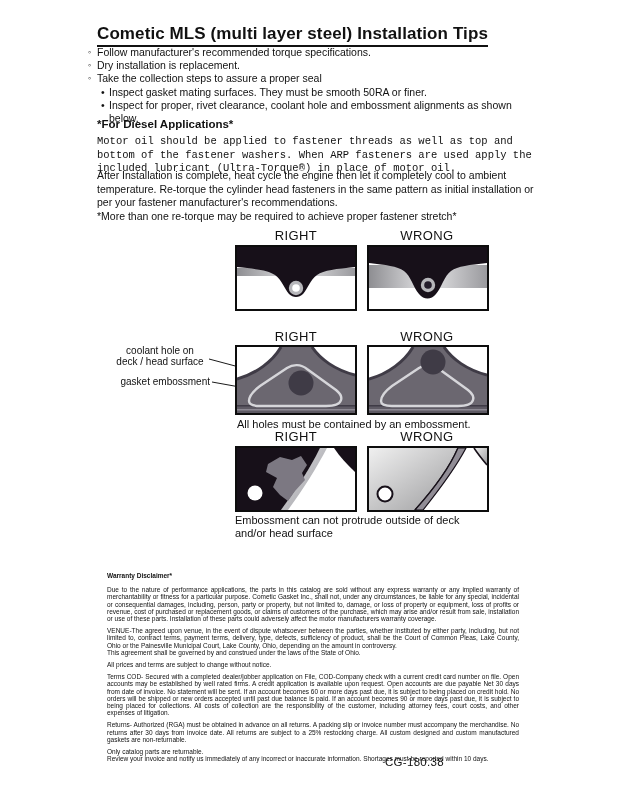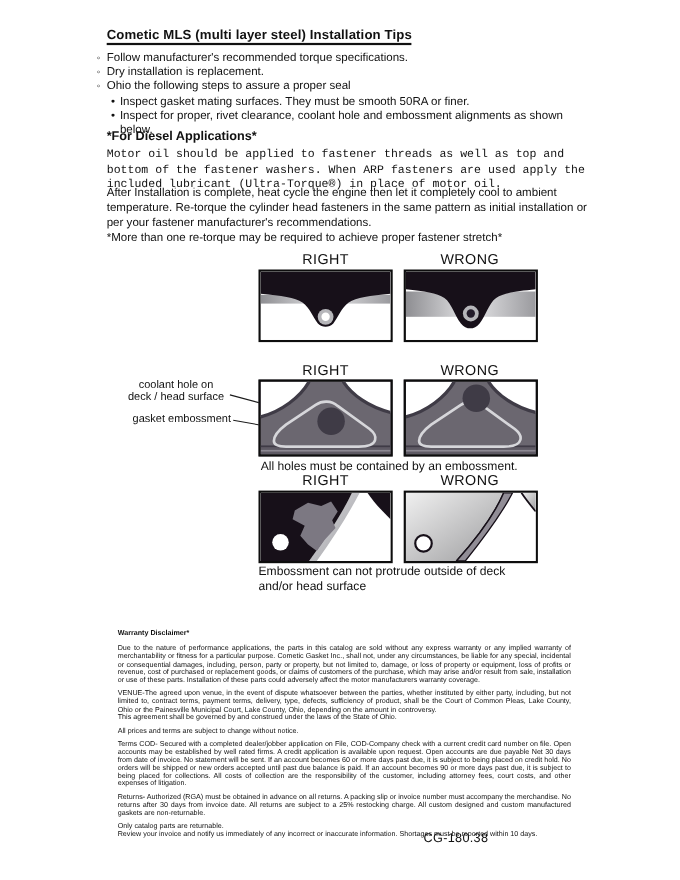--- a/index.html
+++ b/index.html
@@ -1,19 +1,19 @@
 <!DOCTYPE html>
 <html><head>
 <meta charset="utf-8">
 <style>
   html,body{margin:0;padding:0;background:#fff;}
   .page{position:relative;width:618px;height:800px;background:#ffffff;overflow:hidden;
         font-family:"Liberation Sans","DejaVu Sans",sans-serif;color:#111;}
   .abs{position:absolute;}
-  .title{left:97px;top:24px;font-size:12px;font-weight:bold;
+  .title{left:97px;top:24px;font-size:17px;font-weight:bold;
          border-bottom:2px solid #111;padding-bottom:1px;letter-spacing:0.1px;}
   .bullets{left:88px;top:46px;width:450px;font-size:10.5px;line-height:13.2px;}
   .b-row{display:flex;}
   .mk1{width:9px;font-size:9px;flex:none;}
   .sub{margin-left:13px;}
   .mk2{width:8px;flex:none;}
   .diesel-h{left:97px;top:118px;font-size:11.5px;font-weight:bold;}
   .para{left:97px;top:0;width:448px;font-size:10.5px;line-height:13.5px;}
   .p1{top:135px;font-family:Liberation Mono, monospace;}
   .p2{top:169px;}
@@ -42,21 +42,21 @@
     <div class="b-row">
       <span class="mk1">◦</span>
       <span>Follow manufacturer's recommended torque specifications.</span>
     </div>
     <div class="b-row">
       <span class="mk1">◦</span>
       <span>Dry installation is replacement.</span>
     </div>
     <div class="b-row">
       <span class="mk1">◦</span>
-      <span>Ohio the following steps to assure a proper seal</span>
+      <span>Take the collection steps to assure a proper seal</span>
     </div>
     <div class="b-row sub">
       <span class="mk2">•</span>
       <span>Inspect gasket mating surfaces.  They must be smooth 50RA or finer.</span>
     </div>
     <div class="b-row sub">
       <span class="mk2">•</span>
       <span>Inspect for proper, rivet clearance, coolant hole and embossment alignments as shown below.</span>
     </div>
   </div>

